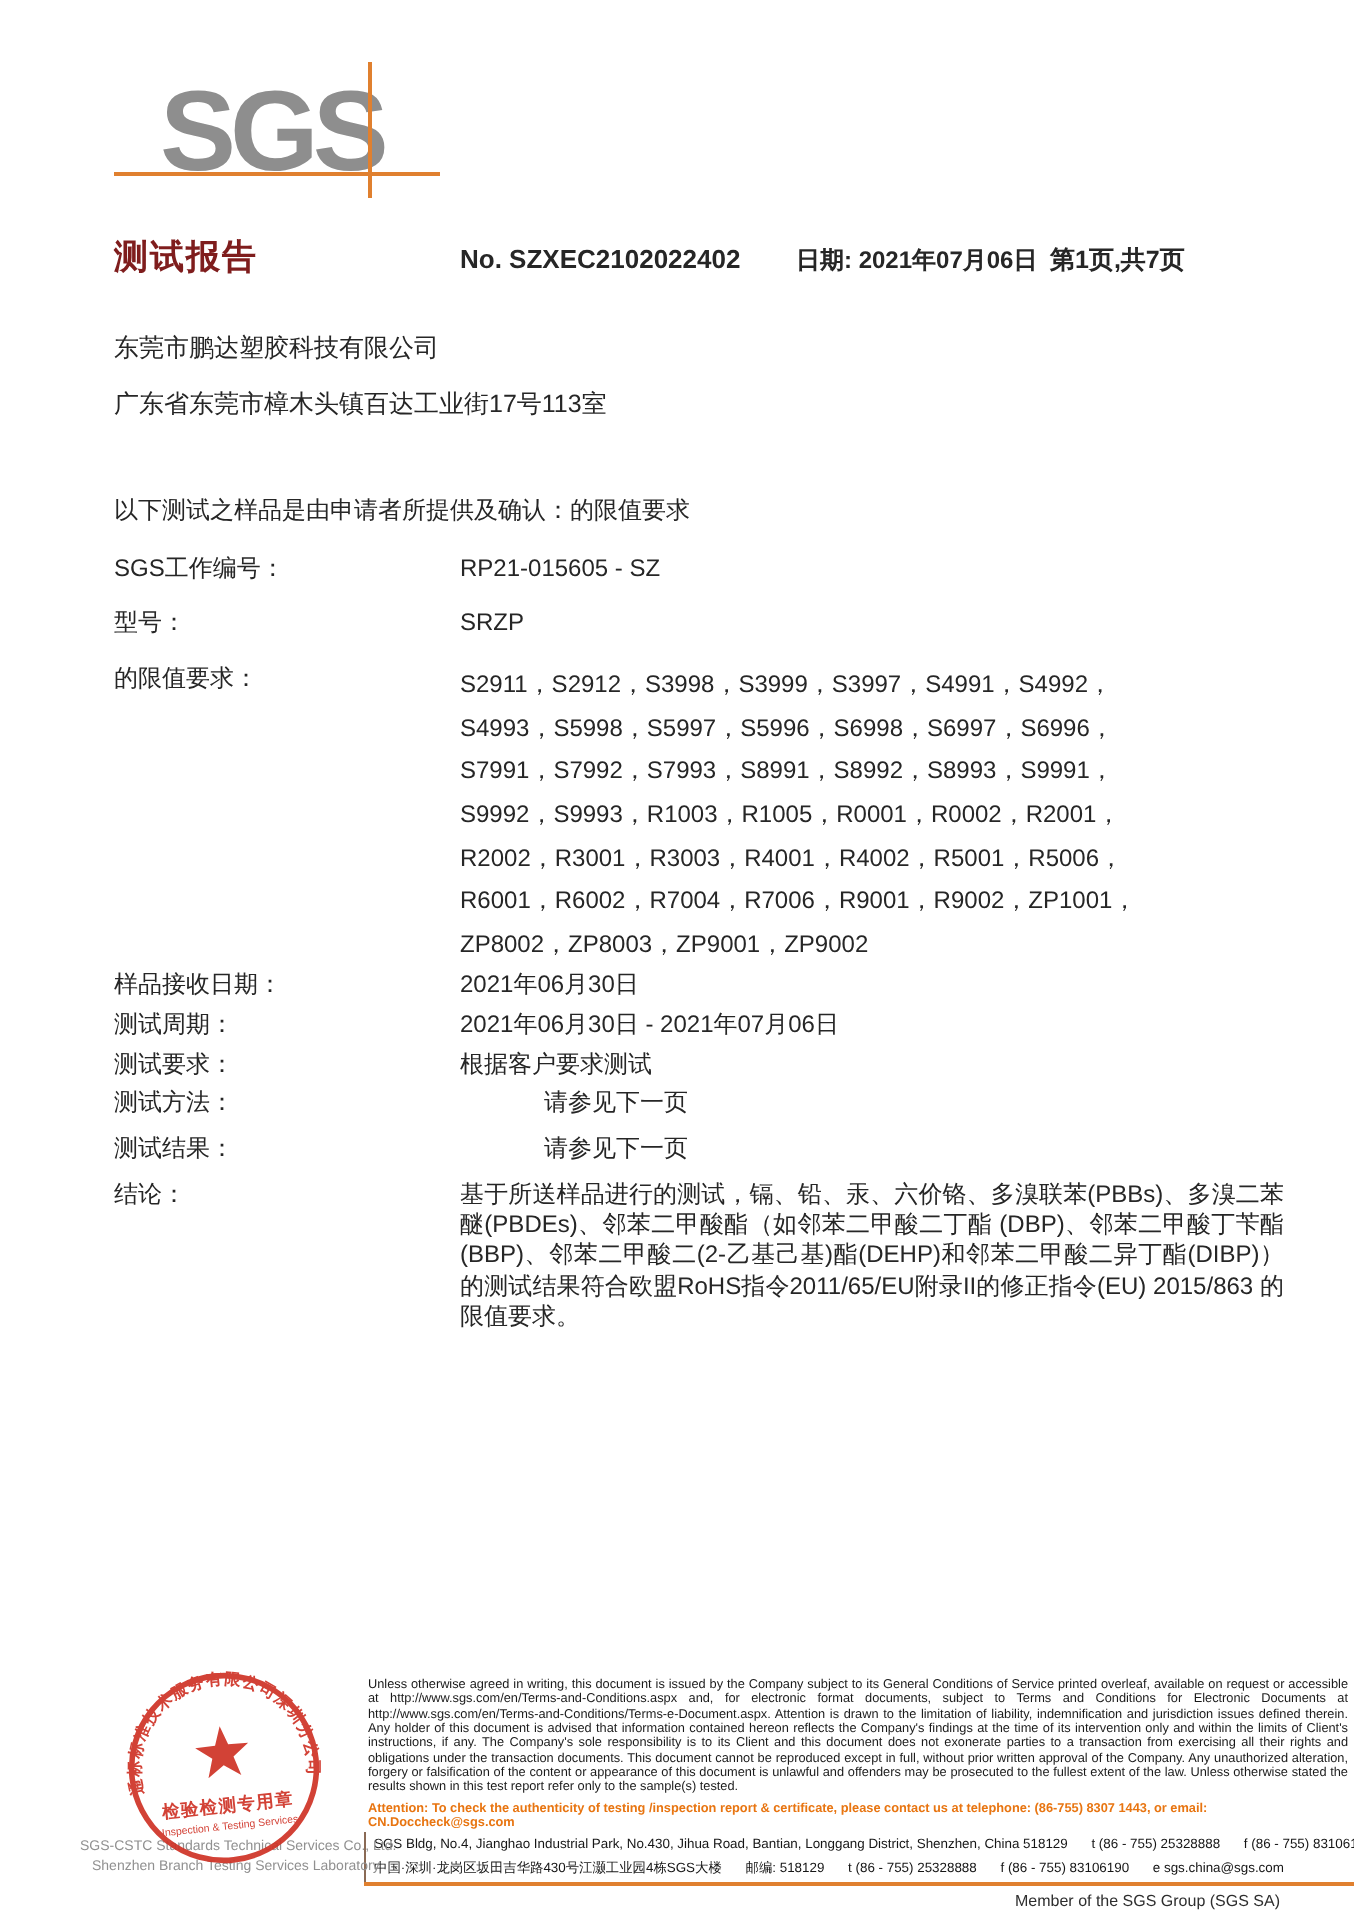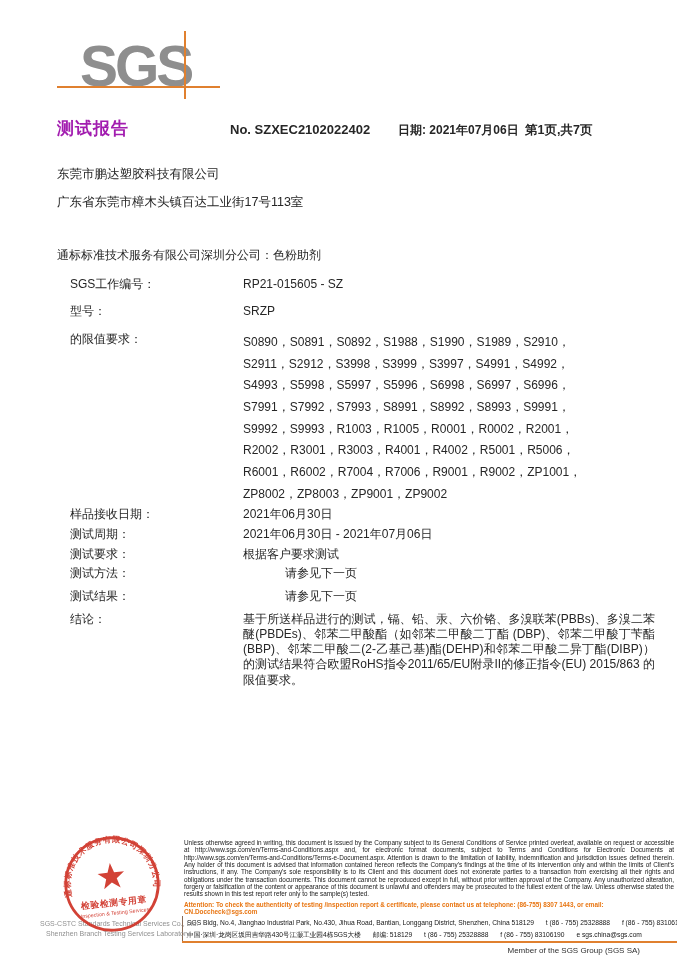--- a/index.html
+++ b/index.html
@@ -12,30 +12,30 @@
   }
   
   .logo-text {
     position:absolute; left:80px; top:38px; font-size:57px; font-weight:bold;
     color:#8e8e8e; letter-spacing:-3px; line-height:1;
   }
   .logo-hline { position:absolute; left:57px; top:86px; width:163px; height:2px; background:#e0802f; }
   .logo-vline { position:absolute; left:184px; top:31px; width:2px; height:68px; background:#e0802f; }
   
   .title-row { position:absolute; left:57px; top:117px; width:595px; display:flex; align-items:baseline; }
-  .report-title { width:173px; font-size:17px; font-weight:bold; letter-spacing:1px; color:#a21caf; }
+  .report-title { width:173px; font-size:17px; font-weight:bold; letter-spacing:1px; color:#7f1d1d; }
   .report-no    { width:168px; font-size:13px; font-weight:600; }
   .report-date  { width:127px; font-size:12px; font-weight:600; }
   .report-page  { font-size:12.5px; font-weight:600; }
   
   .company-block { position:absolute; left:57px; top:160px; font-size:12.5px; line-height:28px; }
   
   .sample-statement { position:absolute; left:57px; top:247px; font-size:12px; }
   
-  .fields { position:absolute; left:70px; top:277px; width:585px; }
+  .fields { position:absolute; left:57px; top:277px; width:585px; }
   .frow { display:flex; align-items:flex-start; }
   .flabel { width:173px; flex:none; font-size:12px; line-height:14px; }
   .fvalue { font-size:12px; line-height:14px; }
   .mb13 { margin-bottom:13px; }
   .mb14 { margin-bottom:14px; }
   .mb6  { margin-bottom:6px; }
   .mb5  { margin-bottom:5px; }
   .mb9  { margin-bottom:9px;gap:42px; }
   .ref-lines .ref-line { line-height:21.7px; height:21.7px; font-size:12px; }
   .conclusion-text { width:412px; line-height:15.3px; text-align:justify; }
@@ -72,38 +72,37 @@
     <div class="report-no">No. SZXEC2102022402</div>
     <div class="report-date">日期: 2021年07月06日</div>
     <div class="report-page">第1页,共7页</div>
   </div>
 
   <div class="company-block">
     <div>东莞市鹏达塑胶科技有限公司</div>
     <div>广东省东莞市樟木头镇百达工业街17号113室</div>
   </div>
 
-  <div class="sample-statement">通标标准技术服务有限公司深圳分公司：色粉助剂</div>
+  <div class="sample-statement">以下测试之样品是由申请者所提供及确认：的限值要求</div>
 
   <div class="fields">
 
     <div class="frow mb13">
       <div class="flabel">SGS工作编号：</div>
       <div class="fvalue">RP21-015605 - SZ</div>
     </div>
 
     <div class="frow mb14">
       <div class="flabel">型号：</div>
       <div class="fvalue">SRZP</div>
     </div>
 
     <div class="frow">
       <div class="flabel">的限值要求：</div>
       <div class="fvalue ref-lines">
-        <div class="ref-line">S0890，S0891，S0892，S1988，S1990，S1989，S2910，</div>
         <div class="ref-line">S2911，S2912，S3998，S3999，S3997，S4991，S4992，</div>
         <div class="ref-line">S4993，S5998，S5997，S5996，S6998，S6997，S6996，</div>
         <div class="ref-line">S7991，S7992，S7993，S8991，S8992，S8993，S9991，</div>
         <div class="ref-line">S9992，S9993，R1003，R1005，R0001，R0002，R2001，</div>
         <div class="ref-line">R2002，R3001，R3003，R4001，R4002，R5001，R5006，</div>
         <div class="ref-line">R6001，R6002，R7004，R7006，R9001，R9002，ZP1001，</div>
         <div class="ref-line">ZP8002，ZP8003，ZP9001，ZP9002</div>
       </div>
     </div>
 

